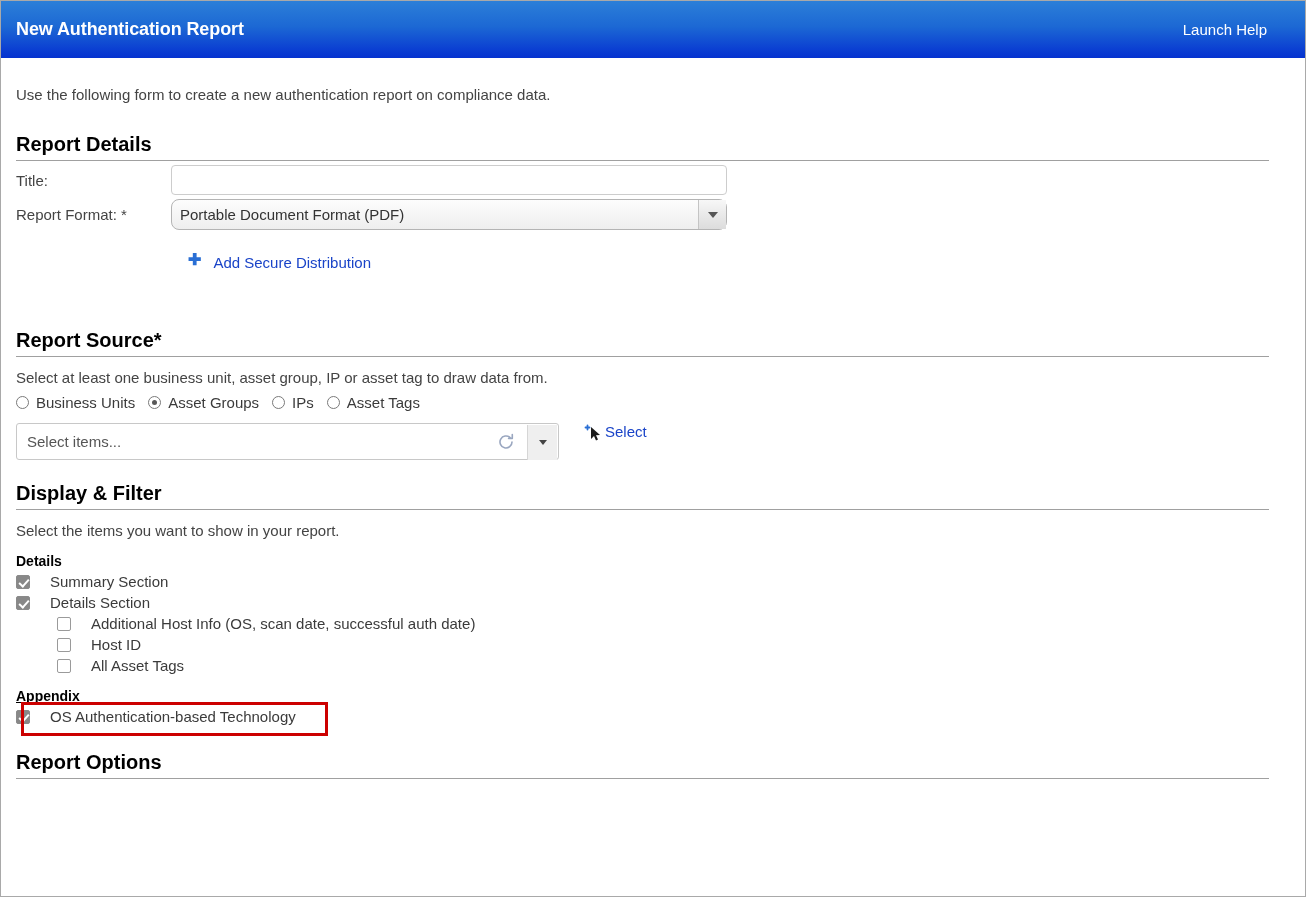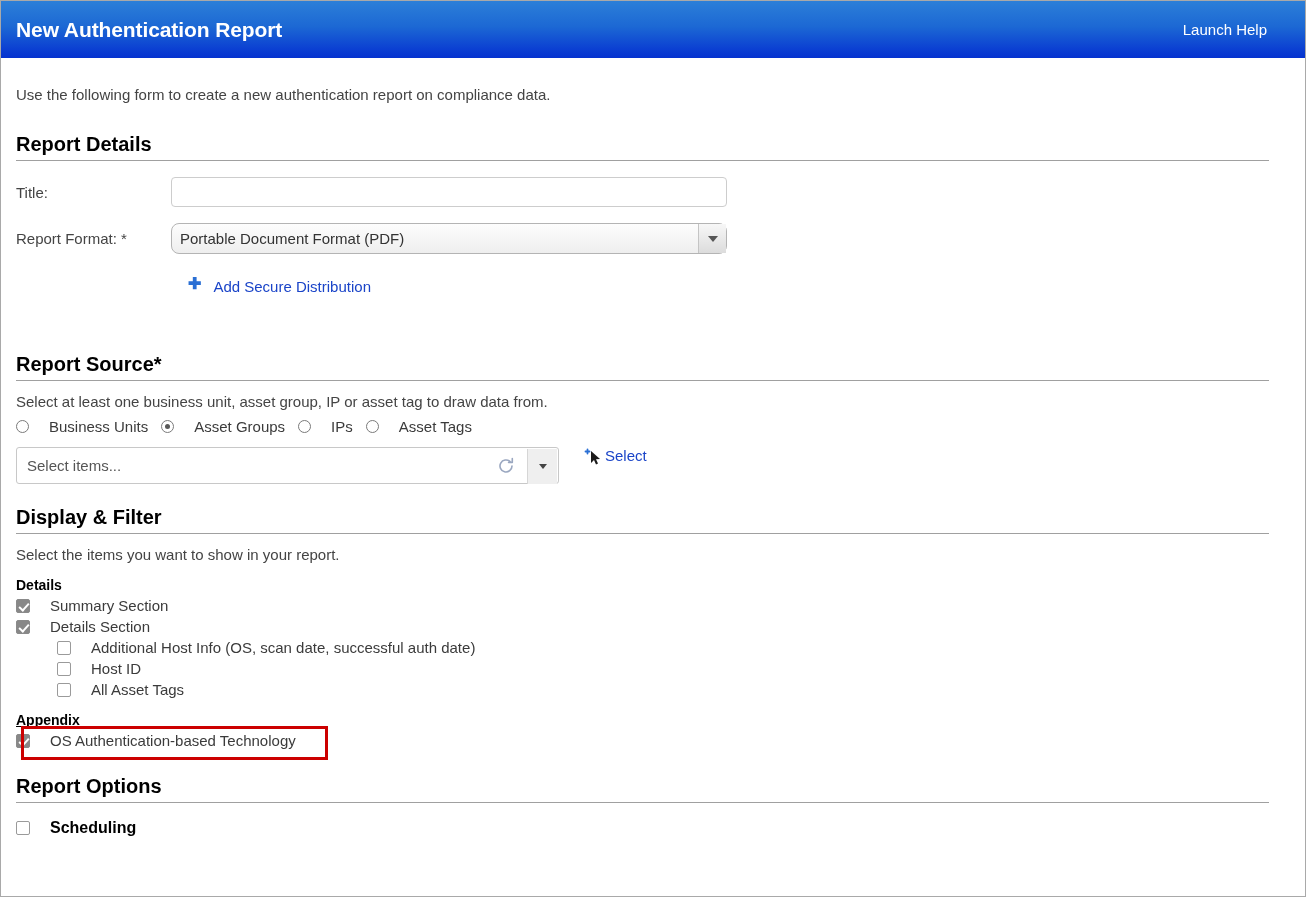--- a/index.html
+++ b/index.html
@@ -28,21 +28,21 @@
     width: 1304px;
     height: 57px;
     background: linear-gradient(to bottom, #2c7fd8 0%, #1c68d4 45%, #0b3fd2 85%, #0532cf 100%);
     display: flex;
     align-items: center;
     justify-content: space-between;
     padding: 0 38px 0 15px;
   }
   .titlebar h1 {
     margin: 0;
-    font-size: 21px;
+    font-size: 18px;
     font-weight: bold;
     color: #ffffff;
     letter-spacing: -0.1px;
   }
   .launch-help {
     font-size: 15px;
     color: #ffffff;
     text-decoration: none;
     cursor: pointer;
   }
@@ -75,21 +75,21 @@
   .section-sub {
     font-size: 15px;
     color: #444;
     margin: 12px 0 0 0;
   }
 
   
   .form-row {
     display: flex;
     align-items: center;
-    margin-top: 16px;
+    margin-top: 4px;
   }
   .form-label {
     width: 155px;
     font-size: 15px;
     color: #444;
     flex: 0 0 155px;
   }
   .text-input {
     width: 556px;
     height: 30px;
@@ -164,21 +164,21 @@
   .radio-row {
     display: flex;
     align-items: center;
     margin-top: 8px;
     gap: 13px;
   }
   .radio-opt {
     display: flex;
     align-items: center;
     cursor: pointer;
-    gap: 20px;
+    gap: 7px;
   }
   .radio {
     width: 13px;
     height: 13px;
     border: 1.3px solid #7a7a7a;
     border-radius: 50%;
     background: #fff;
     position: relative;
     flex: 0 0 13px;
   }
@@ -414,19 +414,15 @@
       <label class="cb-row">
         <span class="cb checked"></span>
         <span class="cb-label">OS Authentication-based Technology</span>
       </label>
       <div class="redbox" style="top:14px;"></div>
     </div>
 
     <div class="section-head" style="margin-top:26px;">Report Options</div>
     <div class="section-rule"></div>
 
-    <label class="cb-row" style="margin-top:16px;">
-      <span class="cb"></span>
-      <span class="cb-label bold">Scheduling</span>
-    </label>
 
   </div>
 </div>
 
 </body></html>

